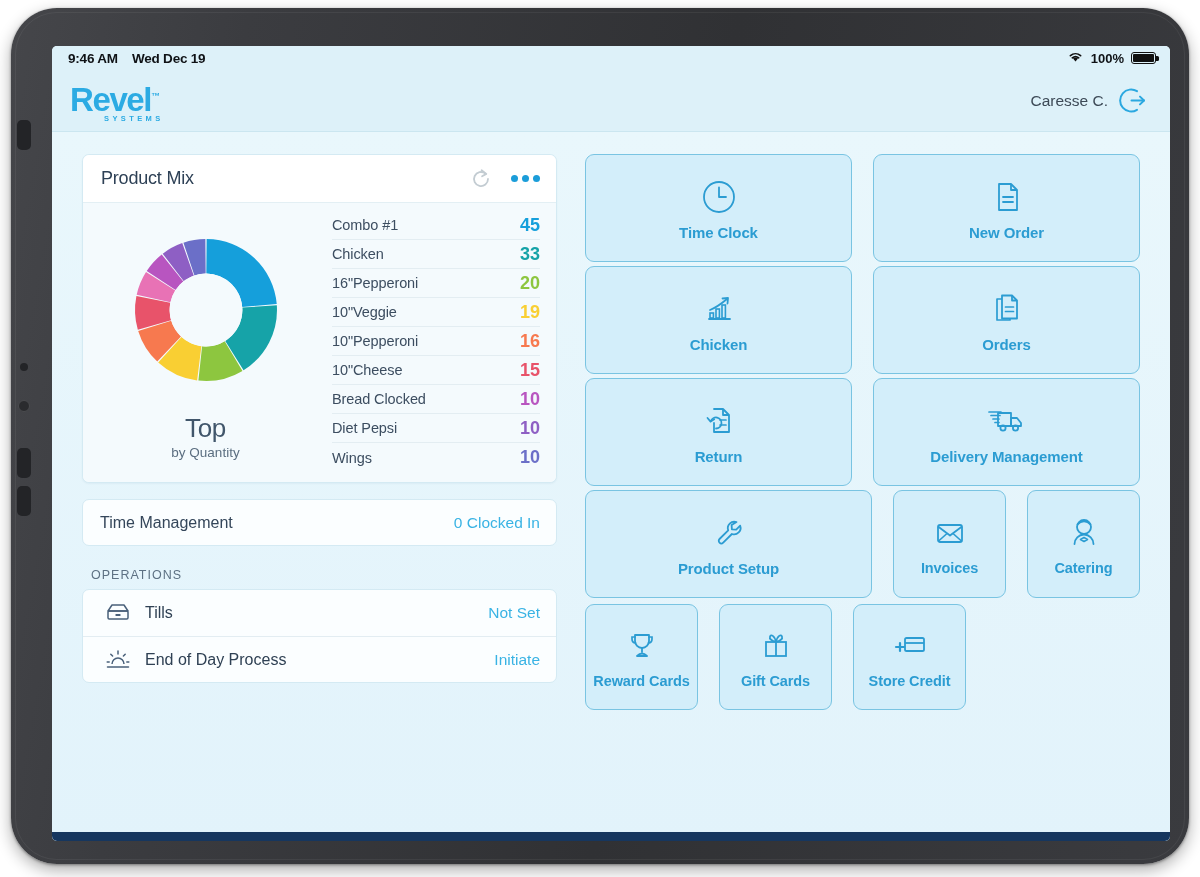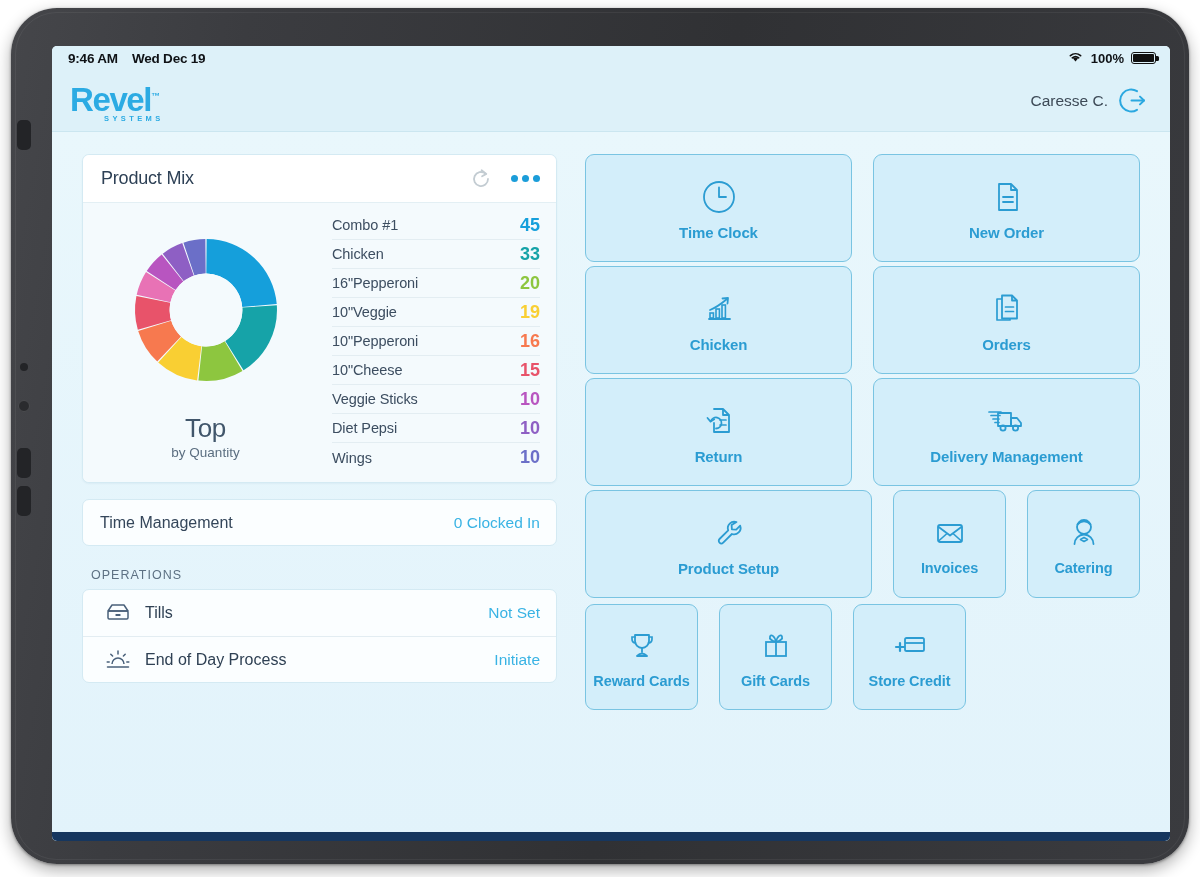--- a/index.html
+++ b/index.html
@@ -357,21 +357,21 @@
                 </div>
                 <div class="mix-row">
                   <span class="mix-name">10"Pepperoni</span>
                   <span class="mix-val" style="color: rgb(247, 121, 79);">16</span>
                 </div>
                 <div class="mix-row">
                   <span class="mix-name">10"Cheese</span>
                   <span class="mix-val" style="color: rgb(232, 83, 106);">15</span>
                 </div>
                 <div class="mix-row">
-                  <span class="mix-name">Veggie Sticks</span>
+                  <span class="mix-name">Bread Clocked</span>
                   <span class="mix-val" style="color: rgb(184, 85, 192);">10</span>
                 </div>
                 <div class="mix-row">
                   <span class="mix-name">Diet Pepsi</span>
                   <span class="mix-val" style="color: rgb(142, 95, 196);">10</span>
                 </div>
                 <div class="mix-row">
                   <span class="mix-name">Wings</span>
                   <span class="mix-val" style="color: rgb(107, 111, 200);">10</span>
                 </div>

